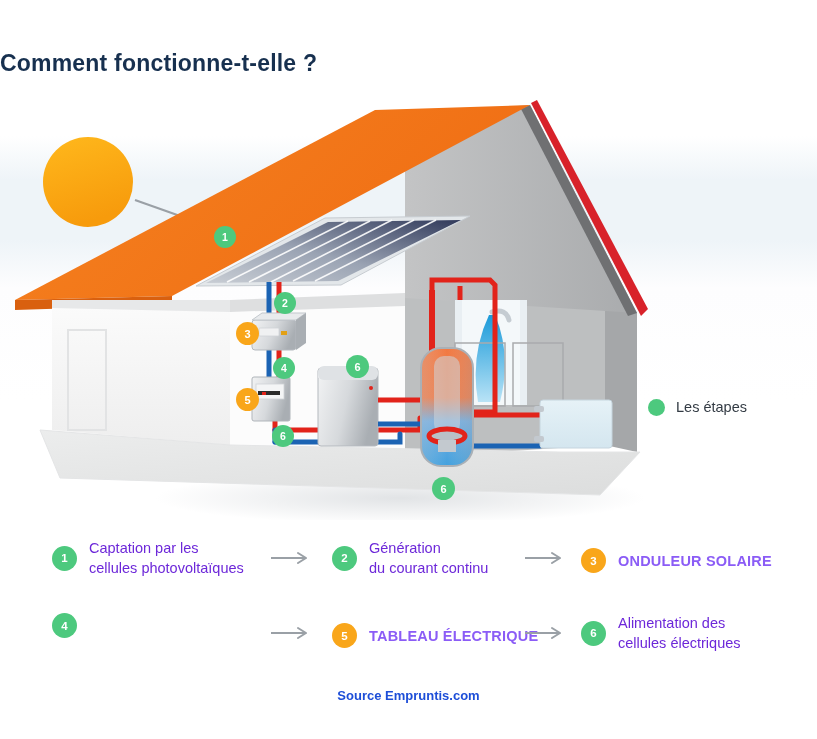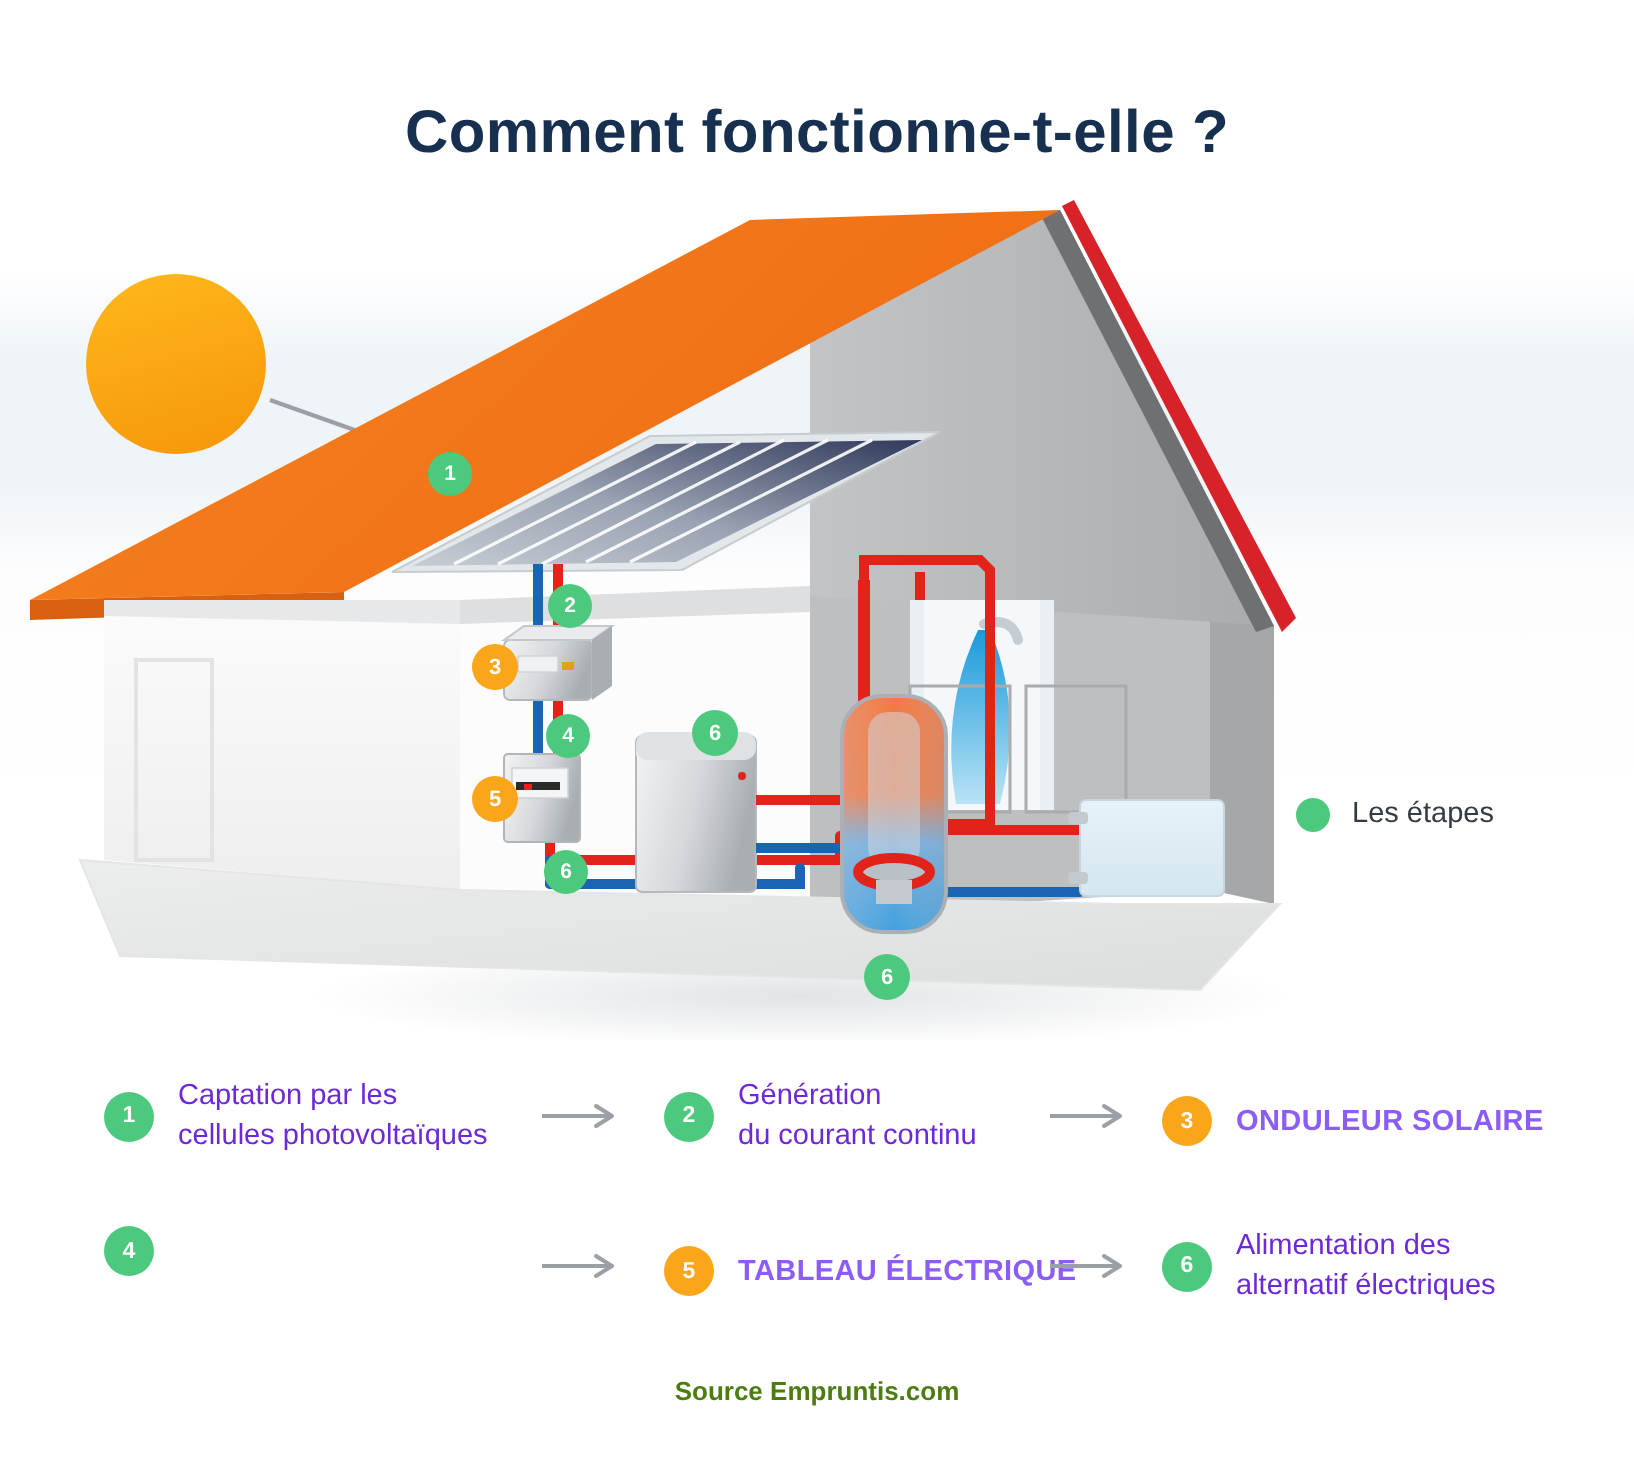--- a/index.html
+++ b/index.html
@@ -28,22 +28,21 @@
     width: 817px;
     height: 739px;
   }
 
   
   .title {
     position: absolute;
     top: 50px;
     left: 0;
     width: 817px;
-    text-align: center;
-    font-size: 30px;
+    font-size: 23px;
     font-weight: bold;
     color: #17304f;
     letter-spacing: 0.2px;
   }
 
   
   #illus {
     position: absolute;
     left: 0;
     top: 100px;
@@ -119,21 +118,21 @@
 
   
   .footer {
     position: absolute;
     top: 688px;
     left: 0;
     width: 817px;
     text-align: center;
     font-size: 13px;
     font-weight: bold;
-    color: #4d7c0f;
+    color: #1d4ed8;
   }
 
   
   .ibadge {
     position: absolute;
     border-radius: 50%;
     color: #fff;
     font-weight: bold;
     display: flex;
     align-items: center;
@@ -363,21 +362,21 @@
     </div>
 
     <div class="step" style="left:332px;top:95px;">
       <span class="step-badge" style="background:#f9a61a;">5</span>
       <span class="step-text strong">TABLEAU ÉLECTRIQUE</span>
     </div>
 
     <div class="step" style="left:581px;top:85px;">
       <span class="step-badge" style="background:#4dc97e;">6</span>
       <span class="step-text">Alimentation des
-alternatif électriques</span>
+cellules électriques</span>
     </div>
 
     <svg class="step-arrow" style="left:270px;top:22px;" viewBox="0 0 44 16">
       <line x1="1" y1="8" x2="36" y2="8" stroke="#9aa0a6" stroke-width="2"></line>
       <path d="M36 8 L28 3 M36 8 L28 13" stroke="#9aa0a6" stroke-width="2" fill="none" stroke-linecap="round"></path>
     </svg>
     <svg class="step-arrow" style="left:524px;top:22px;" viewBox="0 0 44 16">
       <line x1="1" y1="8" x2="36" y2="8" stroke="#9aa0a6" stroke-width="2"></line>
       <path d="M36 8 L28 3 M36 8 L28 13" stroke="#9aa0a6" stroke-width="2" fill="none" stroke-linecap="round"></path>
     </svg>

